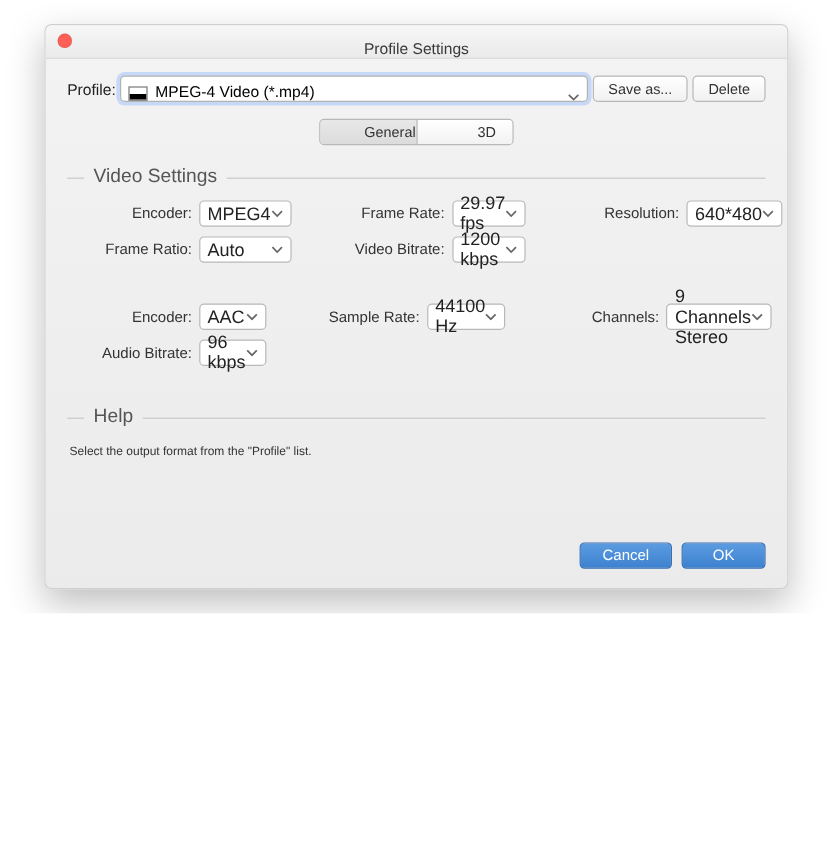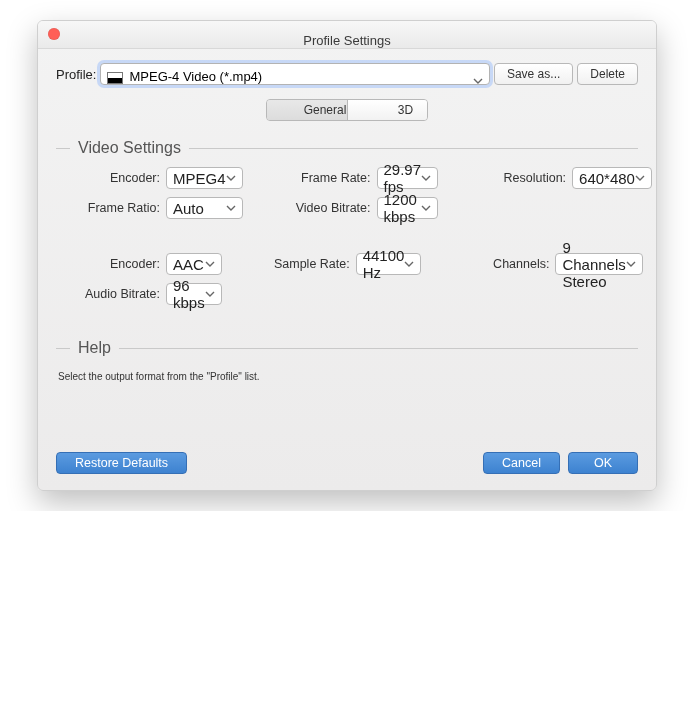--- a/index.html
+++ b/index.html
@@ -334,20 +334,19 @@
     <div class="group" style="margin-top:34px;">
       <div class="group-title">
         <span class="line-l"></span>
         <span>Help</span>
         <span class="line-r"></span>
       </div>
       <div class="help-text">Select the output format from the "Profile" list.</div>
     </div>
 
     <div class="footer">
-      <div class="btn-blue">Restore Defaults</div>
       <div class="spacer"></div>
       <div class="btn-blue">Cancel</div>
       <div class="btn-blue">OK</div>
     </div>
 
   </div>
 </div>
 
 </body></html>

